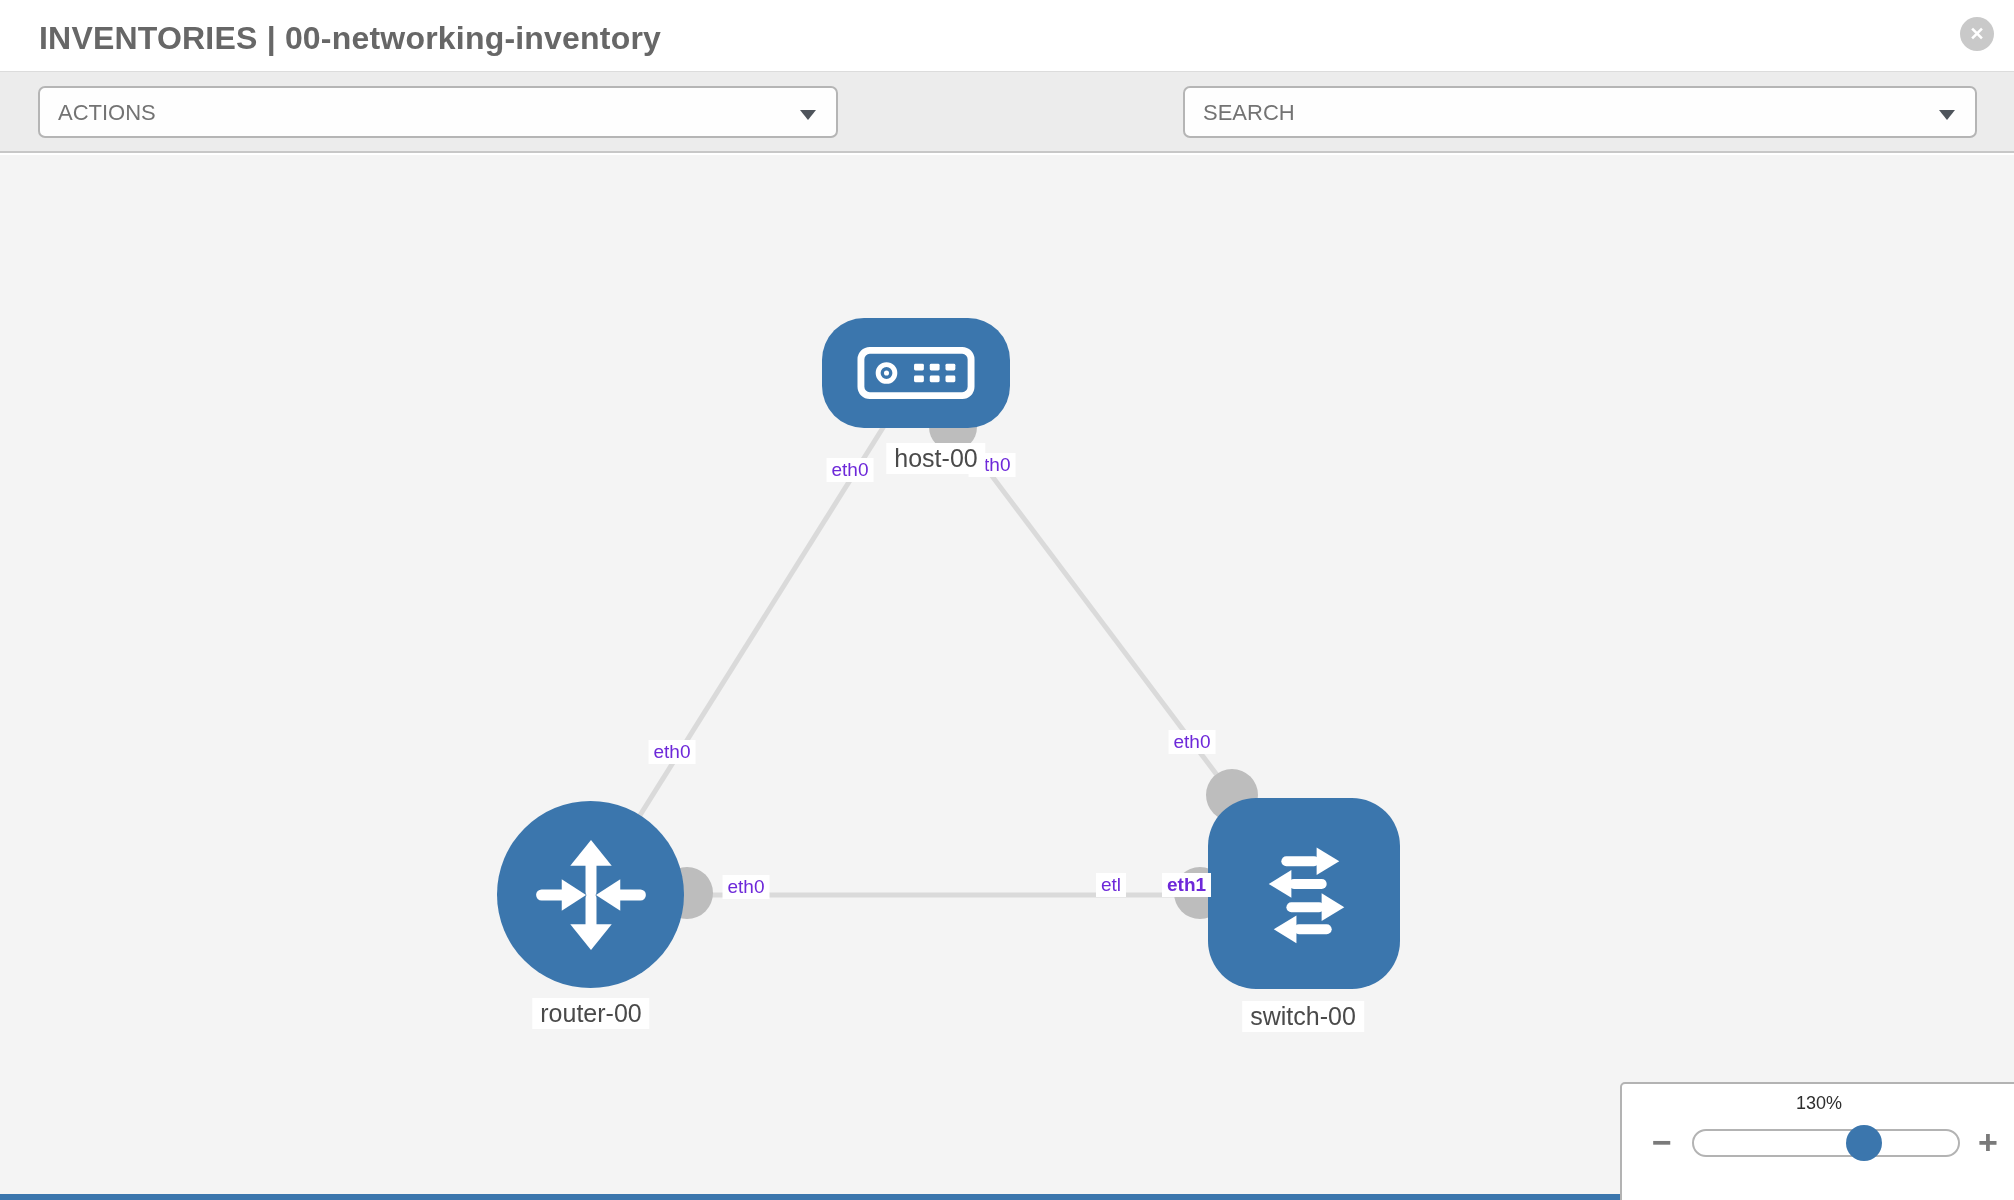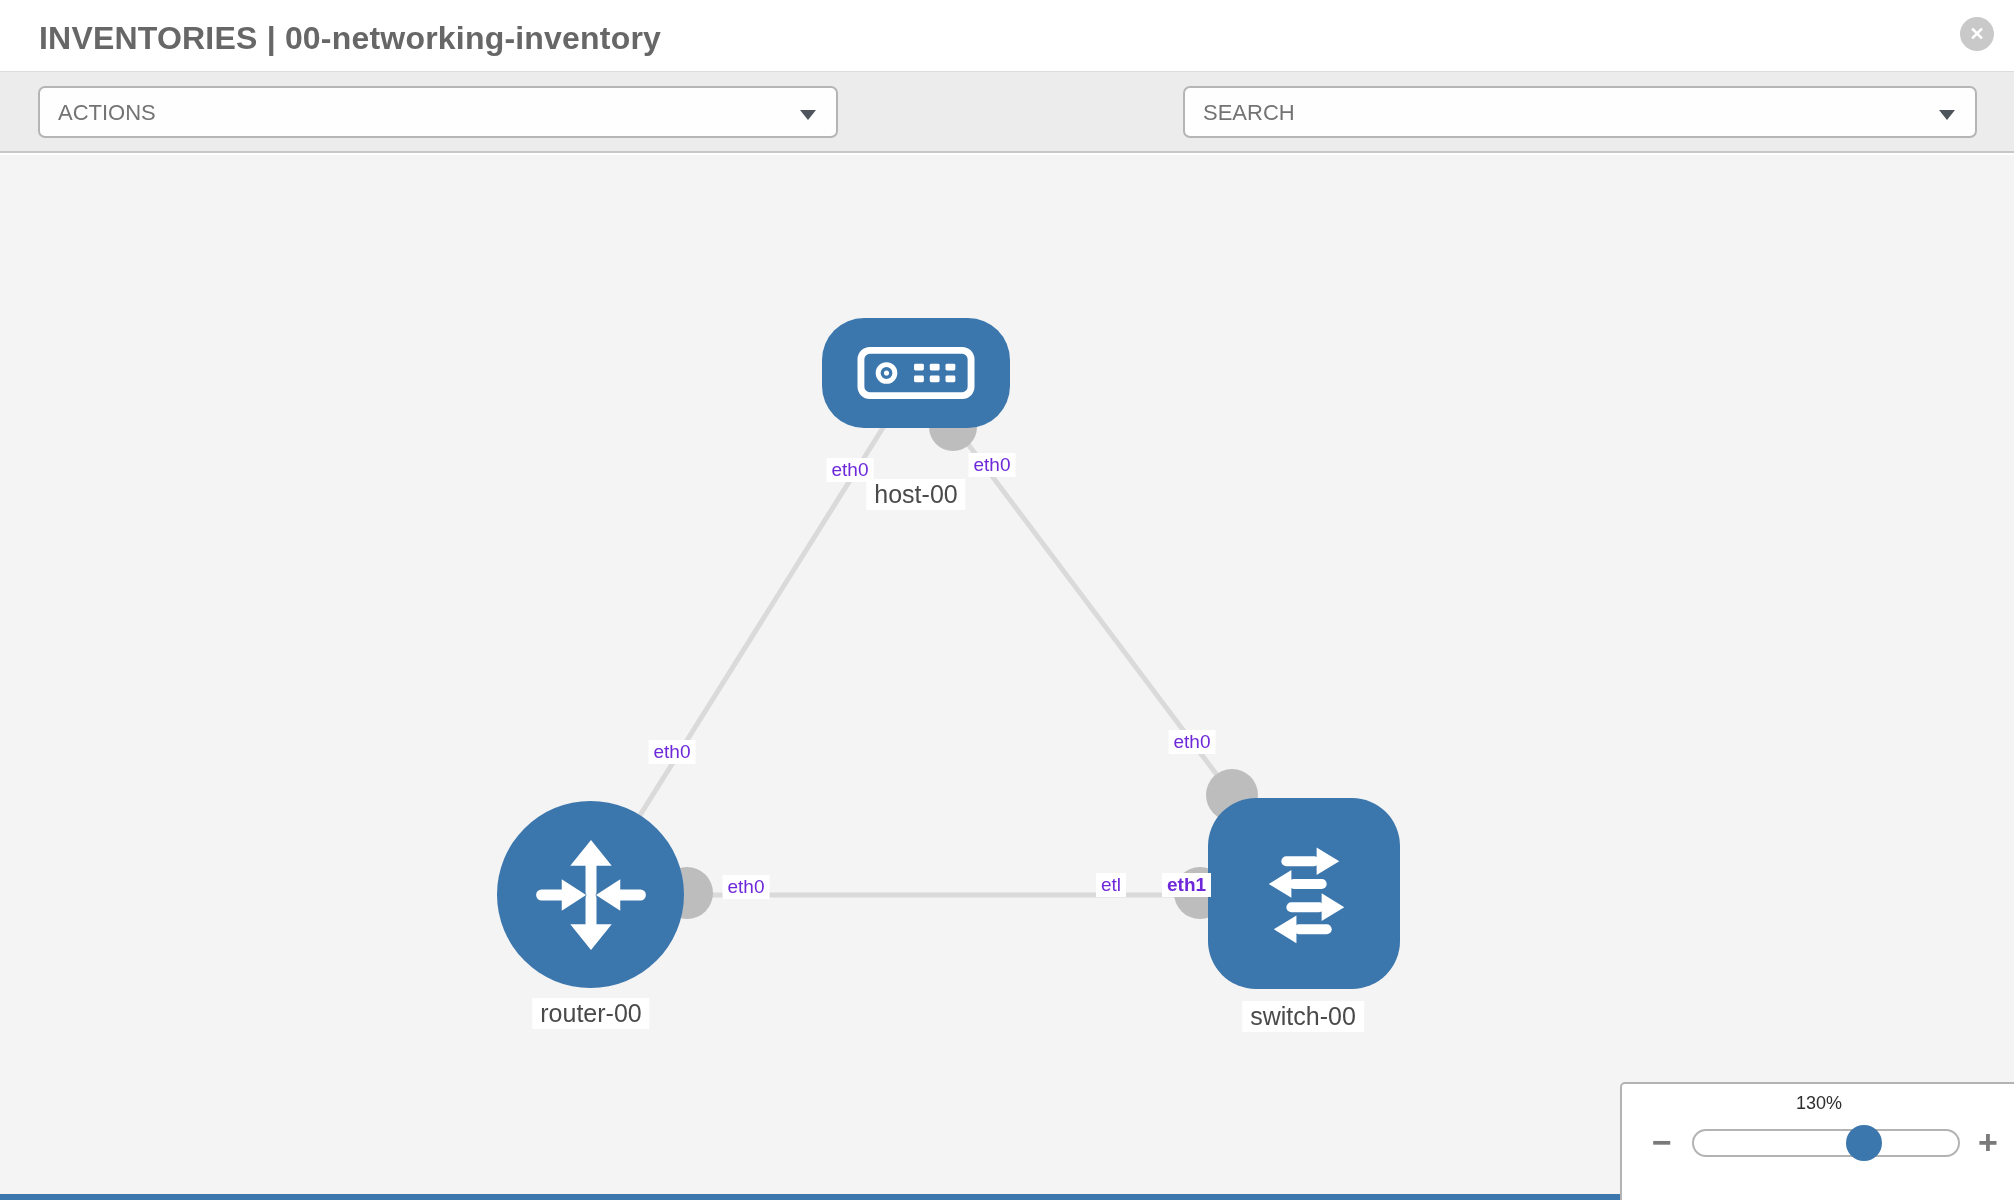--- a/index.html
+++ b/index.html
@@ -39,21 +39,21 @@
   .edges  { position:absolute; left:0; top:0; }
 
   .node { position:absolute; background:#3b76ad; display:flex; align-items:center;
           justify-content:center; cursor:pointer; }
   .node-host   { left:822px;  top:163px; width:188px; height:110px; border-radius:42px; }
   .node-router { left:497px;  top:646px; width:187px; height:187px; border-radius:50%; }
   .node-switch { left:1208px; top:643px; width:192px; height:191px; border-radius:48px; }
 
   .nlabel { position:absolute; transform:translateX(-50%); background:#fff; color:#4a4a4a;
             font-size:25px; padding:1px 8px; white-space:nowrap; }
-  .lab-host   { left:916px;  top:288px;margin-top:36px; }
+  .lab-host   { left:936px;  top:288px; }
   .lab-router { left:591px;  top:843px; }
   .lab-switch { left:1303px; top:846px;text-align:right; }
 
   .elabel { position:absolute; background:#fff; color:#6d28d9; font-size:19px;
             padding:1px 5px; white-space:nowrap; }
   .ctr { transform:translateX(-50%); }
   .el-0 { left:850px;  top:303px; }
   .el-1 { left:992px;  top:298px; }
   .el-2 { left:672px;  top:585px; }
   .el-3 { left:1192px; top:575px; }

